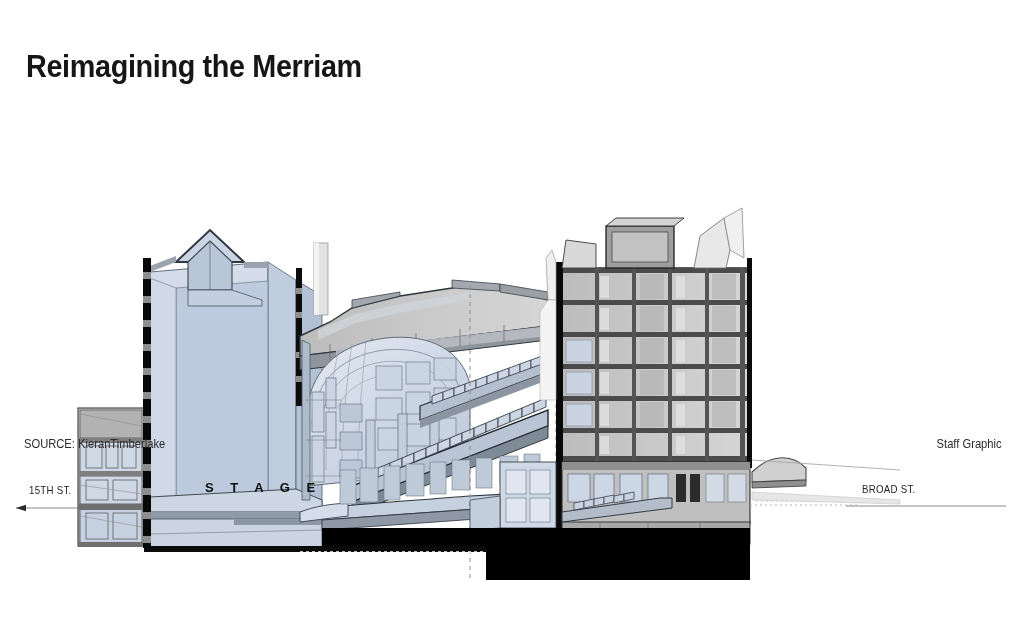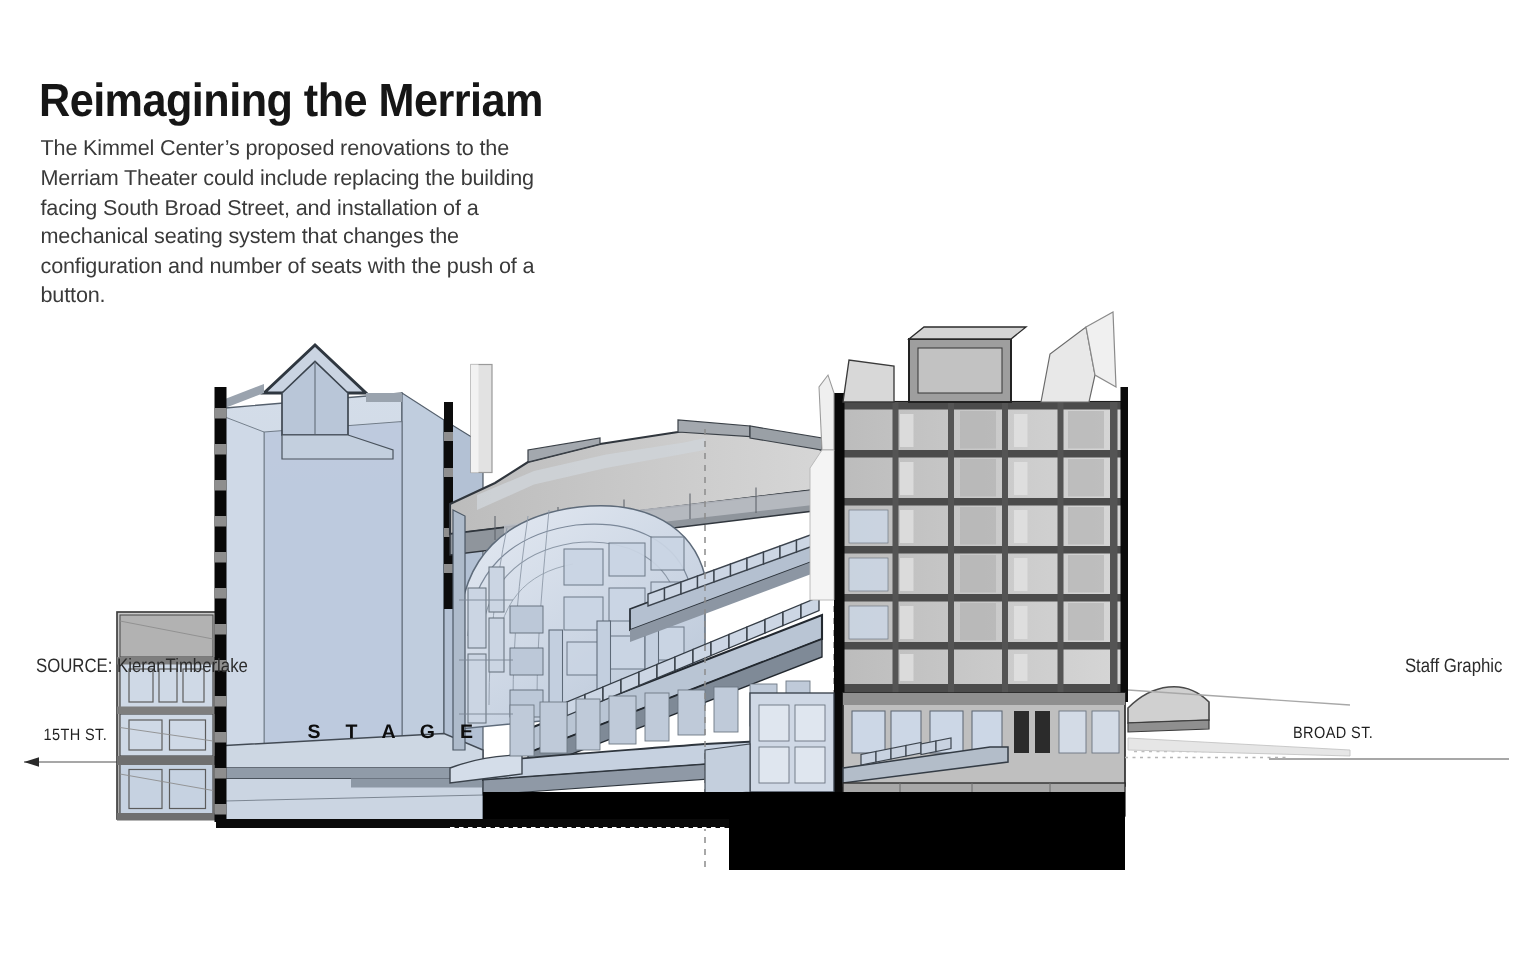--- a/index.html
+++ b/index.html
@@ -86,21 +86,20 @@
   svg { display: block; }
   .dwg { position: absolute; left: 0; top: 0; }
 </style>
 </head>
 <body>
 
 <div id="infographic">
 
   <h1 class="headline">Reimagining the Merriam</h1>
 
-  <p class="standfirst">The Kimmel Center’s proposed renovations to the Merriam Theater could include replacing the building facing South Broad Street, and installation of a mechanical seating system that changes the configuration and number of seats with the push of a button.</p>
 
   <div class="dwg">
   <svg width="1024" height="636" viewBox="0 0 1024 636" aria-hidden="true">
     <defs>
       <linearGradient id="gBlue" x1="0" y1="0" x2="0" y2="1">
         <stop offset="0%" stop-color="#d4dde9"></stop>
         <stop offset="100%" stop-color="#c1cedd"></stop>
       </linearGradient>
       <linearGradient id="gBlue2" x1="0" y1="0" x2="1" y2="0">
         <stop offset="0%" stop-color="#c4d0df"></stop>

